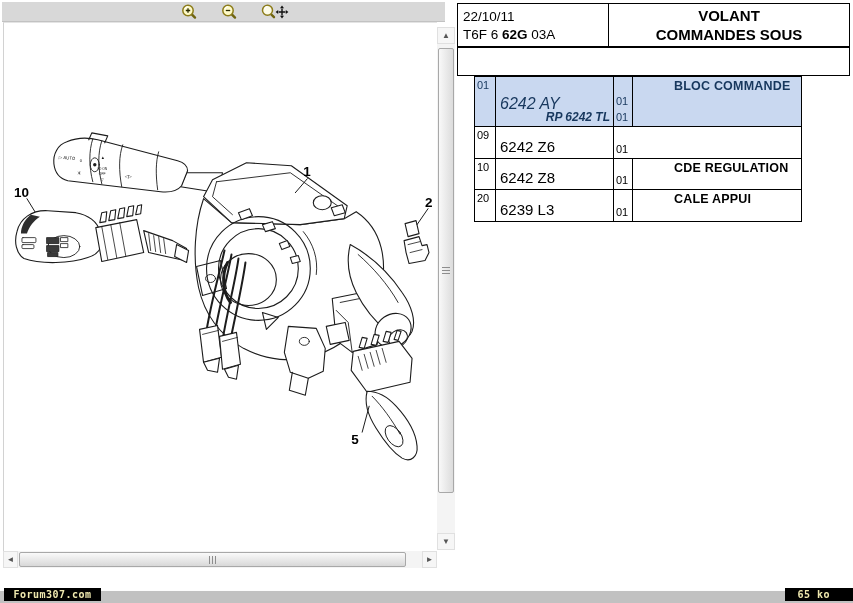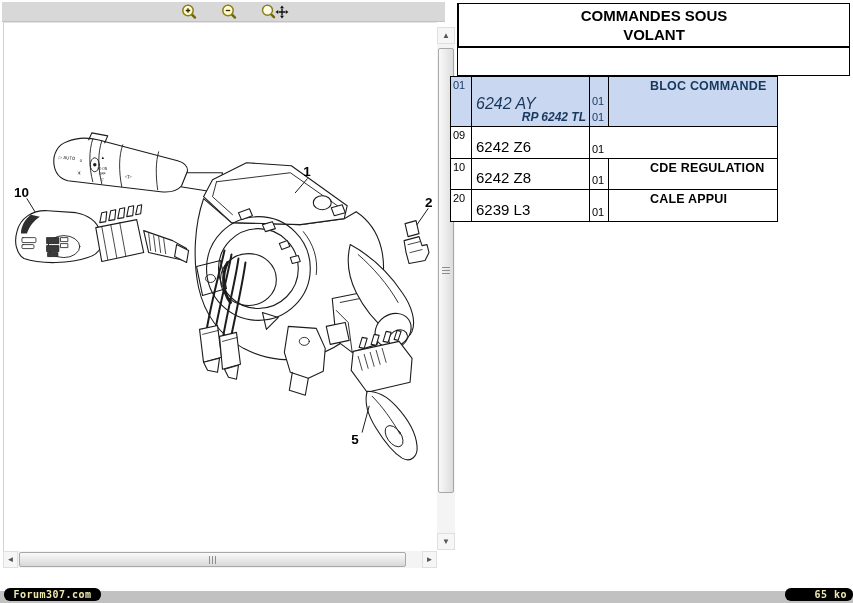--- a/index.html
+++ b/index.html
@@ -37,21 +37,21 @@
   .hthumb i{display:block;width:1px;height:8px;background:#8d8d8d;}
 
   
   .header-box{position:absolute;left:457px;top:3px;width:393px;height:44px;border:1px solid #000;
               box-sizing:border-box;display:flex;background:#fff;}
   .hb-left{width:150px;box-sizing:border-box;padding:4px 0 0 5px;font-size:13.5px;line-height:18px;}
   .hb-right{flex:1;border-left:1px solid #000;text-align:center;font-weight:bold;font-size:15px;
             line-height:19px;padding-top:2px;box-sizing:border-box;}
   .spacer-box{position:absolute;left:457px;top:47px;width:393px;height:29px;border:1px solid #000;
               box-sizing:border-box;background:#fff;}
-  .parts-table{position:absolute;left:450px;top:76px;width:328px;border:1px solid #000;
+  .parts-table{position:absolute;left:474px;top:76px;width:328px;border:1px solid #000;
                box-sizing:border-box;background:#fff;}
   .prow{display:grid;grid-template-columns:20px 118px 19px 1fr;position:relative;height:31px;}
   .prow.h49{height:49px;}
   .prow.h30{height:30px;}
   .prow + .prow{border-top:1px solid #000;}
   .prow.hl{background:var(--hl-bg,#c9d8f0);color:var(--hl-tx,#17375d);}
   .pc{position:relative;box-sizing:border-box;}
   .pc.b{border-left:1px solid #000;}
   .refv{font-size:11px;padding:2px 0 0 2px;}
   .descv{font-weight:bold;font-size:12.5px;padding:2px 0 0 3px;letter-spacing:0.2px;margin-left:38px;}
@@ -60,23 +60,23 @@
   .pl1{position:absolute;left:4px;top:18px;font-style:italic;font-size:16px;}
   .pl2{position:absolute;right:3px;bottom:2px;font-style:italic;font-weight:bold;font-size:12px;}
   .q1{position:absolute;left:2px;top:18px;font-size:11px;}
   .q2{position:absolute;left:2px;bottom:3px;font-size:11px;}
 
   
   .statusbar{position:absolute;left:0;top:590px;width:853px;height:13px;background:#c1c1c1;
              border-top:1px solid #fdfdfd;box-sizing:border-box;}
   .sb-box{position:absolute;top:588px;height:13px;background:#000;color:#efe8ae;
           font-family:"DejaVu Sans Mono",monospace;font-size:10px;font-weight:bold;
-          display:flex;align-items:center;letter-spacing:0.5px;border-radius:6px;}
+          display:flex;align-items:center;letter-spacing:0.5px;}
   .sb-left{left:4px;width:97px;justify-content:center;}
-  .sb-right{right:0;width:68px;justify-content:flex-end;padding-right:6px;box-sizing:border-box;}
+  .sb-right{right:0;width:68px;justify-content:flex-end;padding-right:23px;box-sizing:border-box;}
 </style>
 </head>
 <body>
 
 <div class="app">
 
   <div class="toolbar">
     <button class="tool-btn" title="">
       <svg width="20" height="18" viewBox="0 0 20 18">
         <path d="M11.8,11.3 L15,14.6" stroke="#6f6410" stroke-width="2.4" stroke-linecap="round"></path>
@@ -232,23 +232,27 @@
     <div class="sbbtn hlf">◄</div>
     <div class="hthumb">
         <i></i>
         <i></i>
         <i></i>
       </div>
     <div class="sbbtn hrt">►</div>
   </div>
 
   <div class="header-box">
+    <div class="hb-left">
+      <div>22/10/11</div>
+      <div><span>T6F 6 </span><b>62G</b><span> 03A</span></div>
+    </div>
     <div class="hb-right">
+      <div>VOLANT</div>
       <div>COMMANDES SOUS</div>
-      <div>VOLANT</div>
     </div>
   </div>
 
   <div class="spacer-box"></div>
 
   <div class="parts-table">
 
     <div class="prow h49 hl">
       <div class="pc">
           <div class="refv">01</div>

